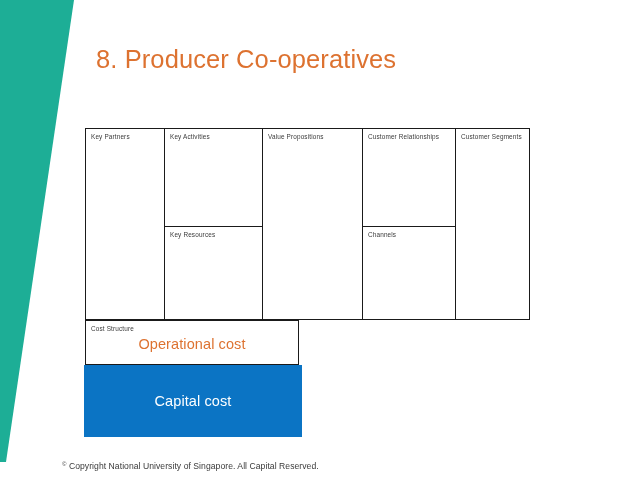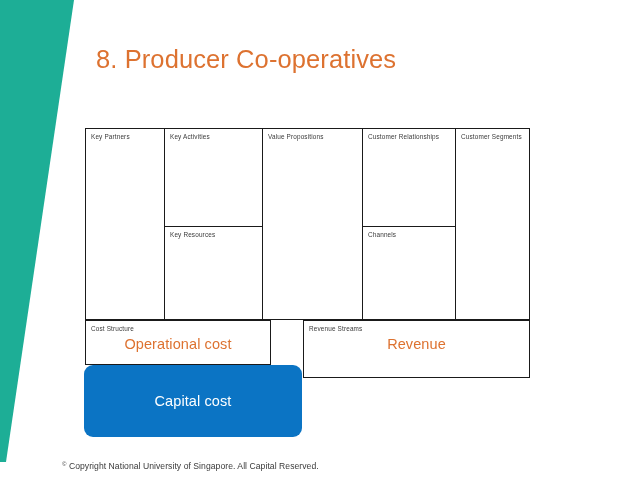--- a/index.html
+++ b/index.html
@@ -87,21 +87,21 @@
 
   .split-top    { top: 0;    height: 97px; }
   .split-bottom { top: 97px; bottom: 0; border-top: 1.3px solid #1a1a1a; }
   .full-cell    { top: 0; bottom: 0; }
 
   
   #cost-structure-box {
     position: absolute;
     left: 85px;
     top: 320px;
-    width: 186px;
+    width: 214px;
     height: 45px;
     border: 1.3px solid #1a1a1a;
     box-sizing: border-box;
     background: #ffffff;
   }
   #revenue-streams-box {
     position: absolute;
     left: 303px;
     top: 320px;
     width: 227px;
@@ -110,21 +110,20 @@
     box-sizing: border-box;
     background: #ffffff;
   }
   #capital-cost-box {
     position: absolute;
     left: 84px;
     top: 365px;
     width: 218px;
     height: 72px;
     background: #0B74C4;
-    border-radius: 9px;
   }
 
   .band-label {
     position: absolute;
     left: 5px;
     top: 4px;
     font-size: 6.4px;
     line-height: 7.6px;
     color: #3a3a3a;
     letter-spacing: 0.15px;
@@ -215,24 +214,20 @@
       </div>
     </div>
 
   </div>
 
   <div id="cost-structure-box">
     <span class="band-label">Cost Structure</span>
     <span class="band-value">Operational cost</span>
   </div>
 
-  <div id="revenue-streams-box">
-    <span class="band-label">Revenue Streams</span>
-    <span class="band-value">Revenue</span>
-  </div>
 
   <div id="capital-cost-box">
     <span id="capital-cost-value">Capital cost</span>
   </div>
 
   <div id="footer">
     <span class="mark">©</span>
     <span>Copyright National University of Singapore. All Capital Reserved.</span>
   </div>
 

